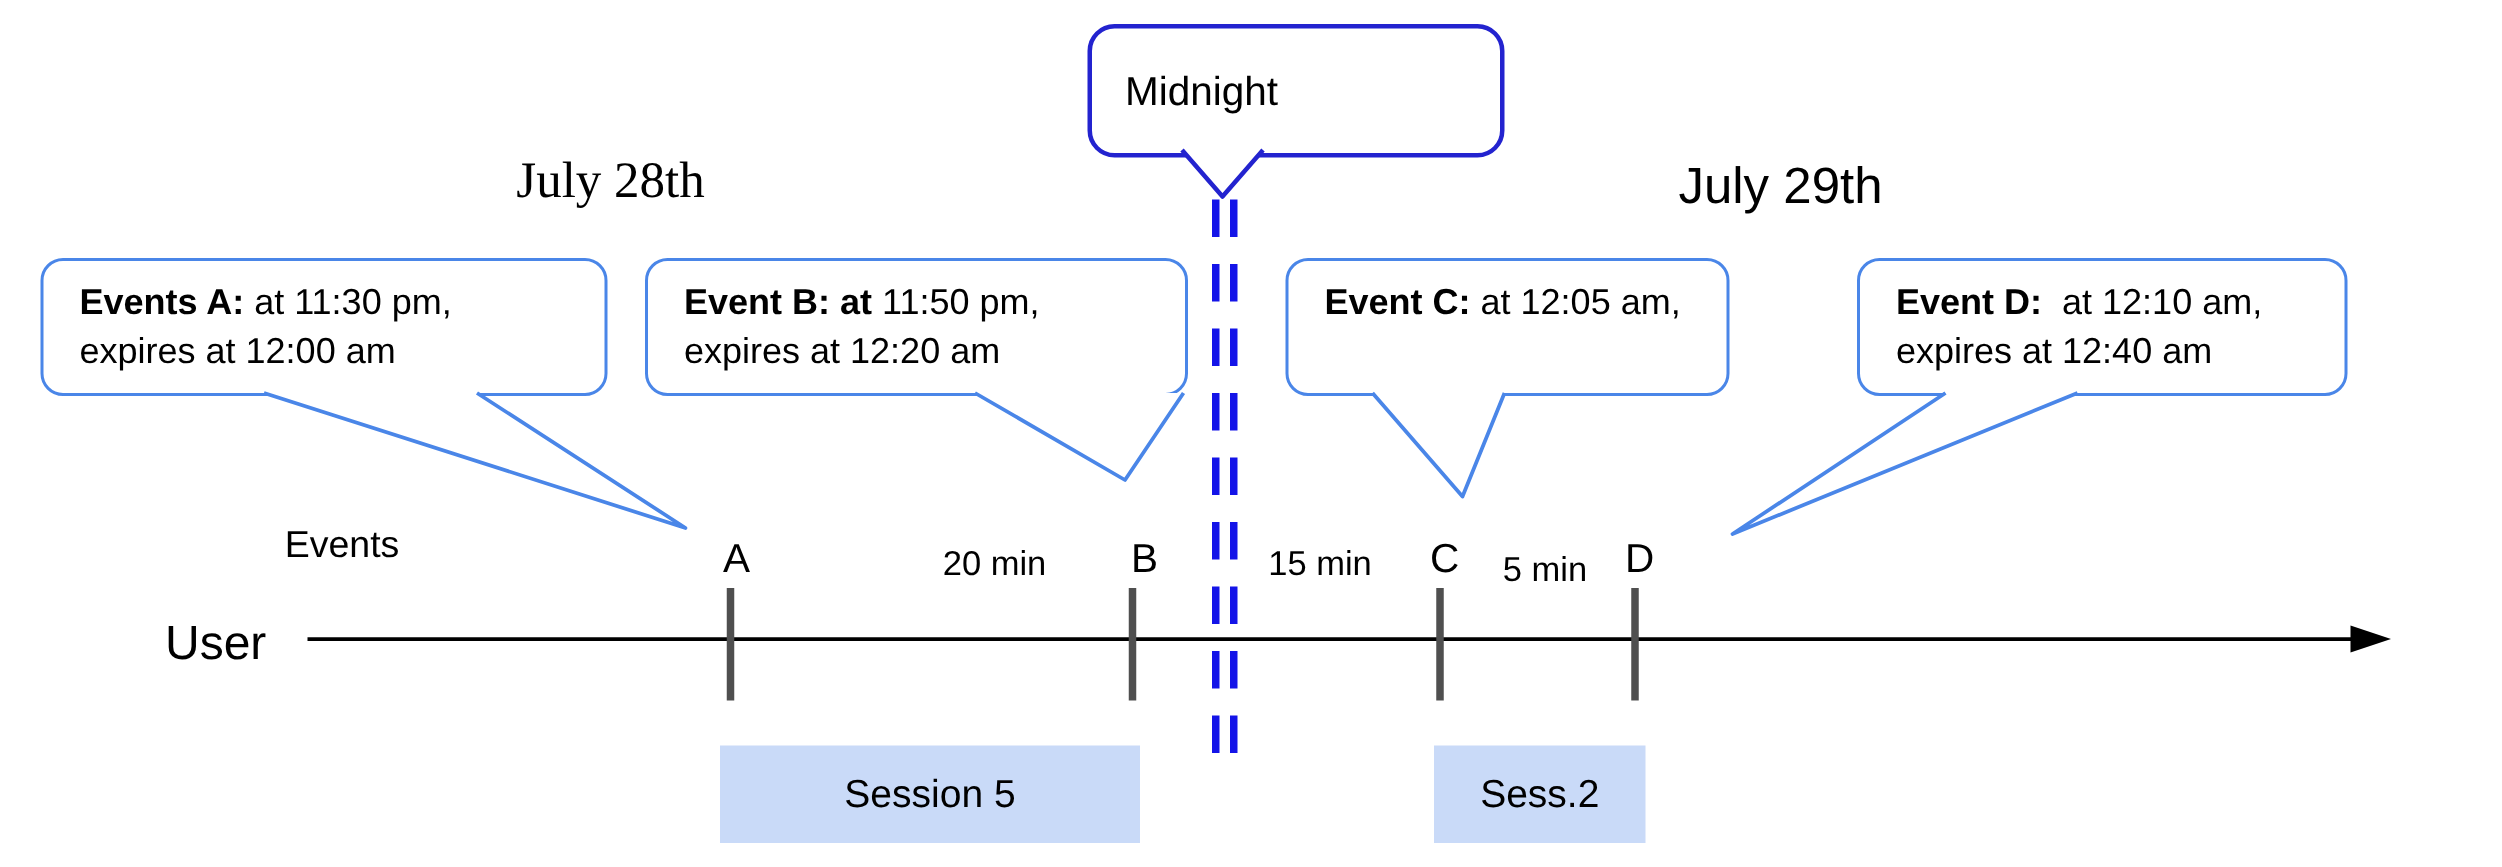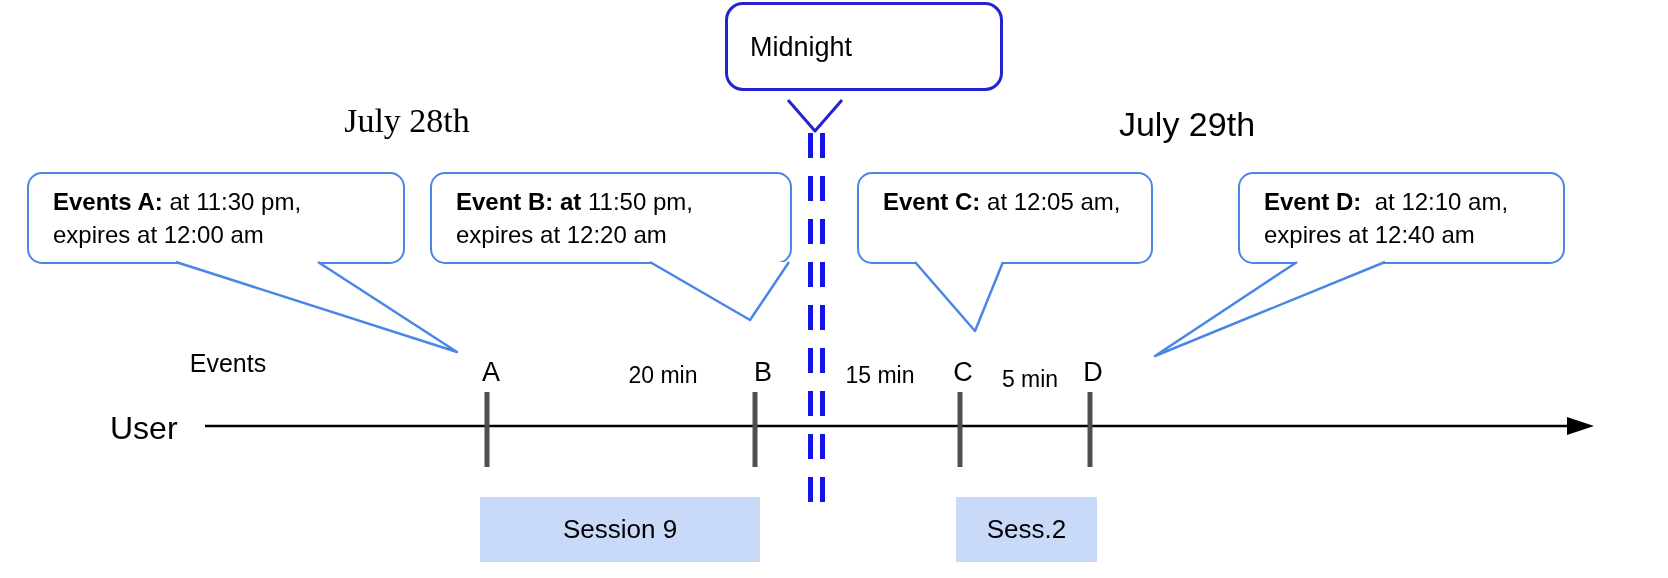--- a/index.html
+++ b/index.html
@@ -17,21 +17,21 @@
 
   .callout{
     position:absolute;box-sizing:border-box;height:92px;background:#fff;
     border:2.5px solid var(--callout-border,#4a86e8);border-radius:15px;
     font-size:24px;line-height:33px;padding:11px 10px 0 24px;
   }
   .callout .b{font-weight:bold;}
   .callout .l1,.callout .l2{white-space:pre;}
 
   .midnight{
-    position:absolute;left:725px;top:2px;width:278px;height:89px;box-sizing:border-box;
+    position:absolute;left:725px;top:16px;width:278px;height:89px;box-sizing:border-box;
     background:#fff;border:3px solid var(--midnight-border,#2323cf);border-radius:18px;
     font-size:27px;padding:27px 0 0 22px;
   }
 
   .session{
     position:absolute;top:497px;height:65px;background:var(--session-fill,#c9daf8);
     display:flex;align-items:center;justify-content:center;font-size:26px;
   }
 
   .overlay{position:absolute;left:0;top:0;pointer-events:none;}
@@ -79,21 +79,21 @@
   <div class="lbl tickl center" style="left:491px;top:357px;">A</div>
   <div class="lbl tickl center" style="left:763px;top:357px;">B</div>
   <div class="lbl tickl center" style="left:963px;top:357px;">C</div>
   <div class="lbl tickl center" style="left:1093px;top:357px;">D</div>
 
   <div class="lbl gap center" style="left:663px;top:362px;">20 min</div>
   <div class="lbl gap center" style="left:880px;top:362px;">15 min</div>
   <div class="lbl gap center" style="left:1030px;top:366px;">5 min</div>
 
   <div class="session" style="left:480px;width:280px;">
-    <span>Session 9</span>
+    <span>Session 5</span>
   </div>
   <div class="session" style="left:956px;width:141px;">
     <span>Sess.2</span>
   </div>
 
   <svg class="overlay" width="1668" height="578" viewBox="0 0 1668 578">
 
     <line class="axis" x1="205" y1="426" x2="1572" y2="426"></line>
     <polygon class="axis-head" points="1594,426 1567,417 1567,435"></polygon>
 

